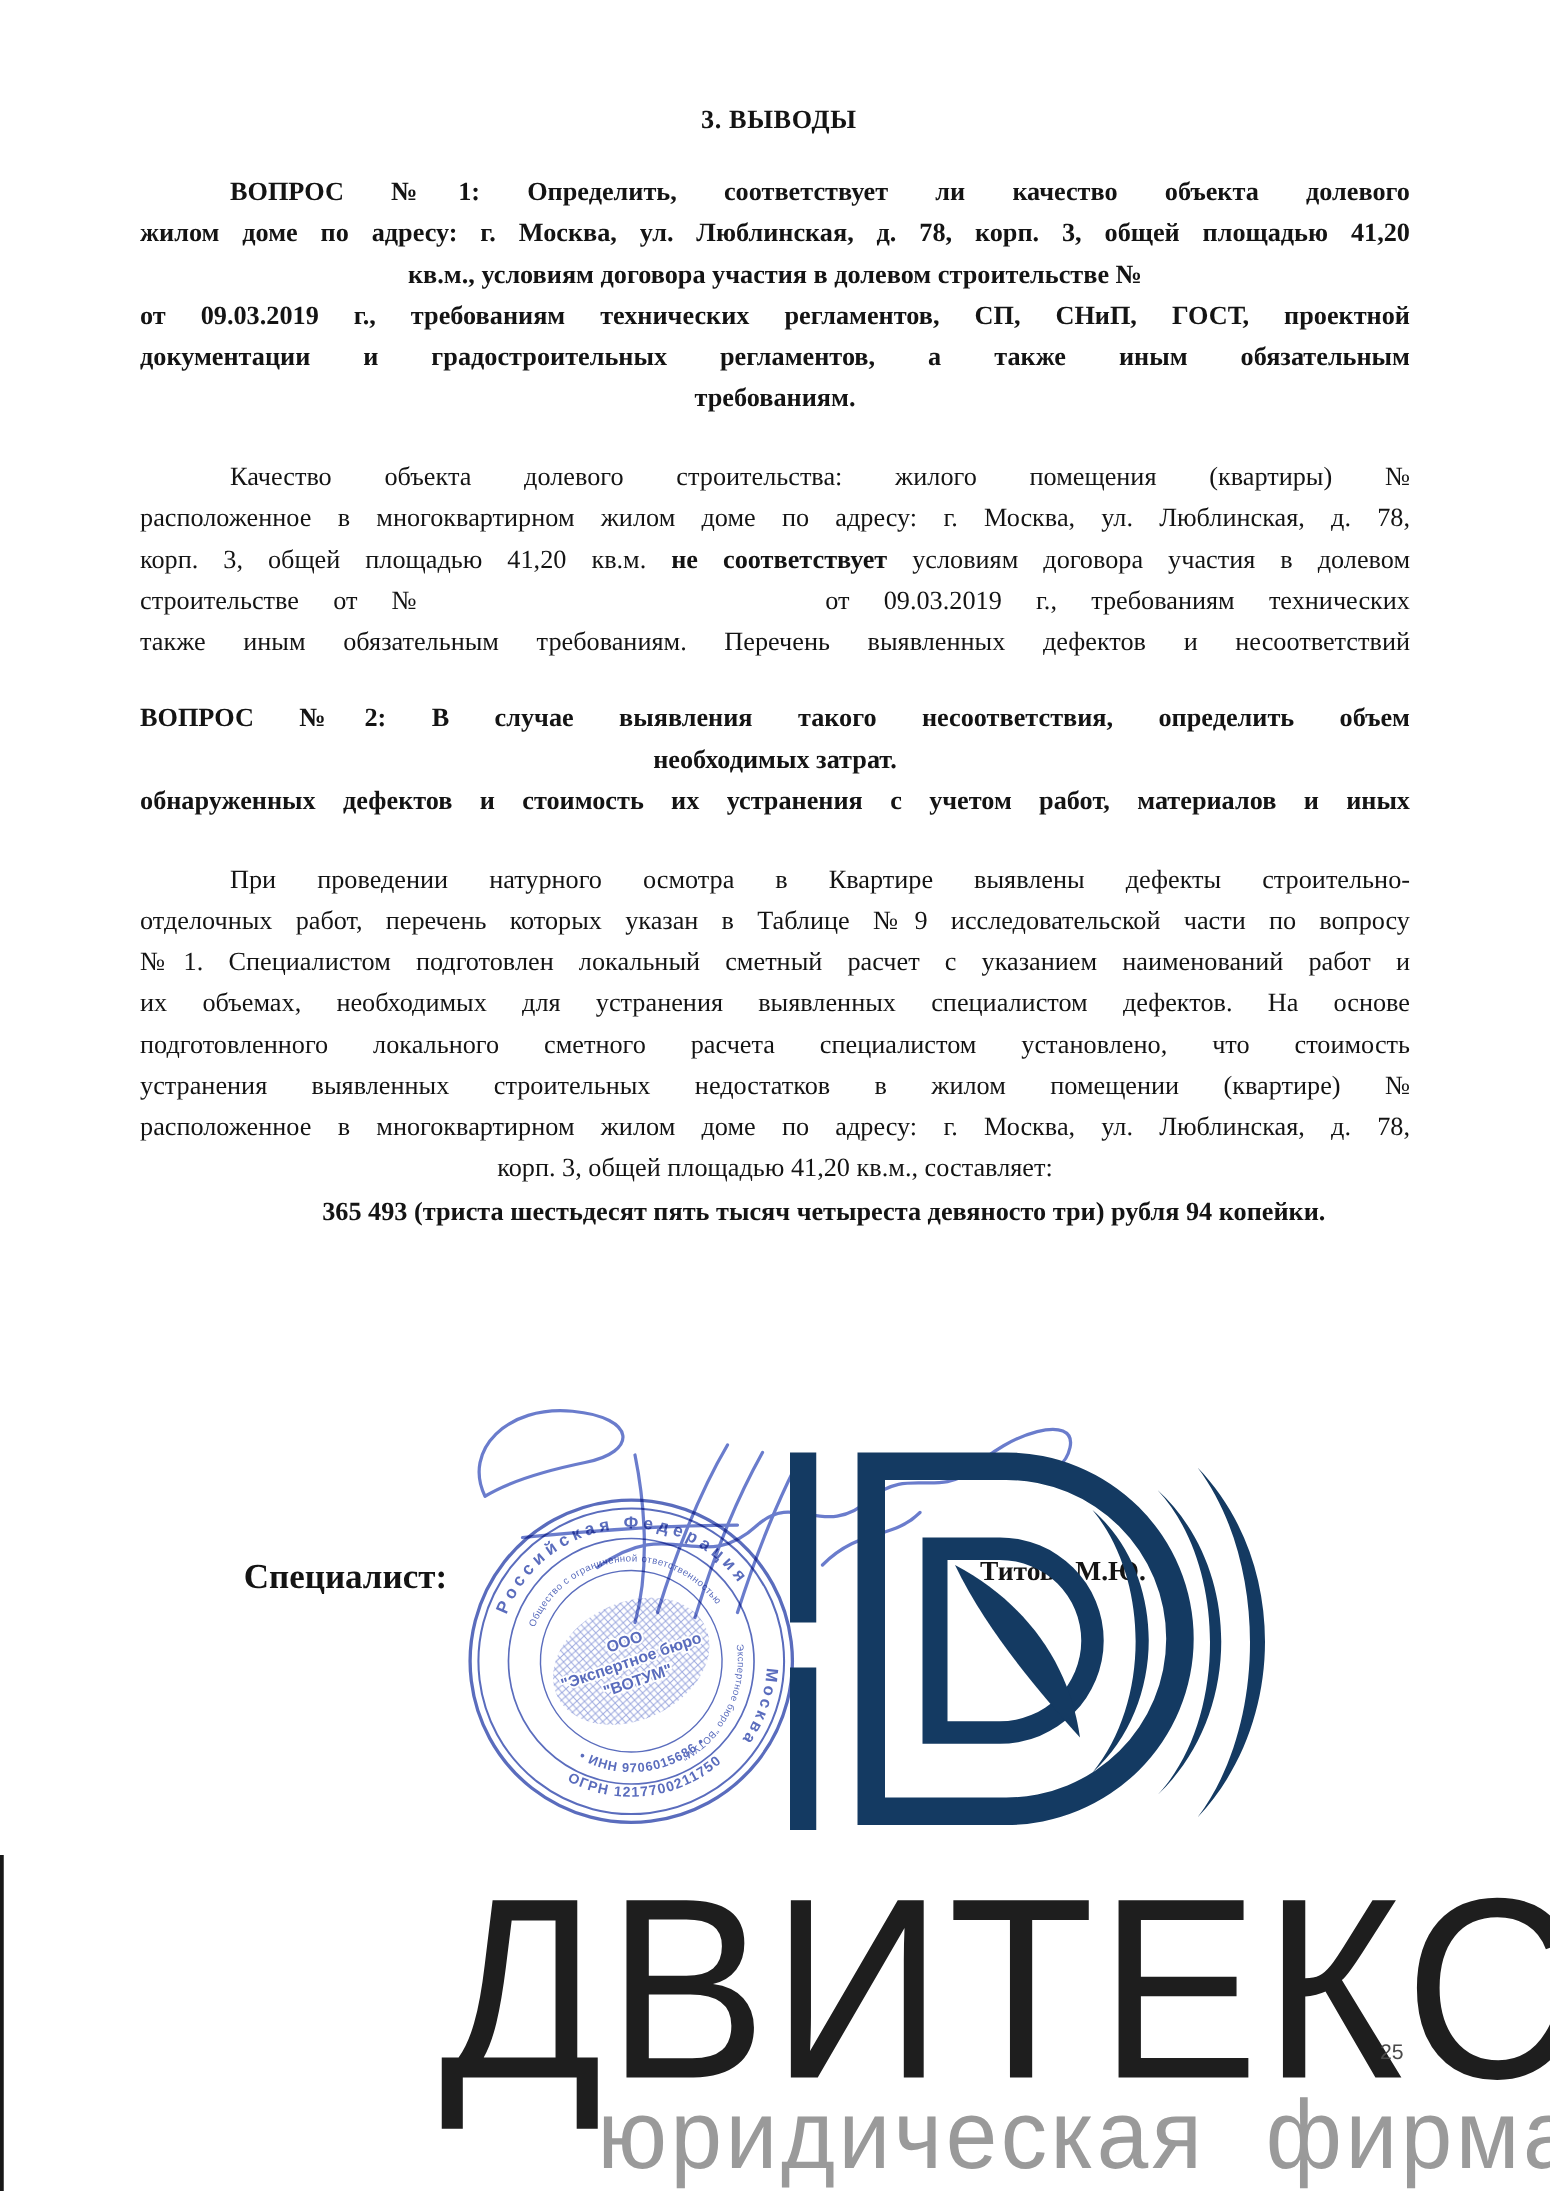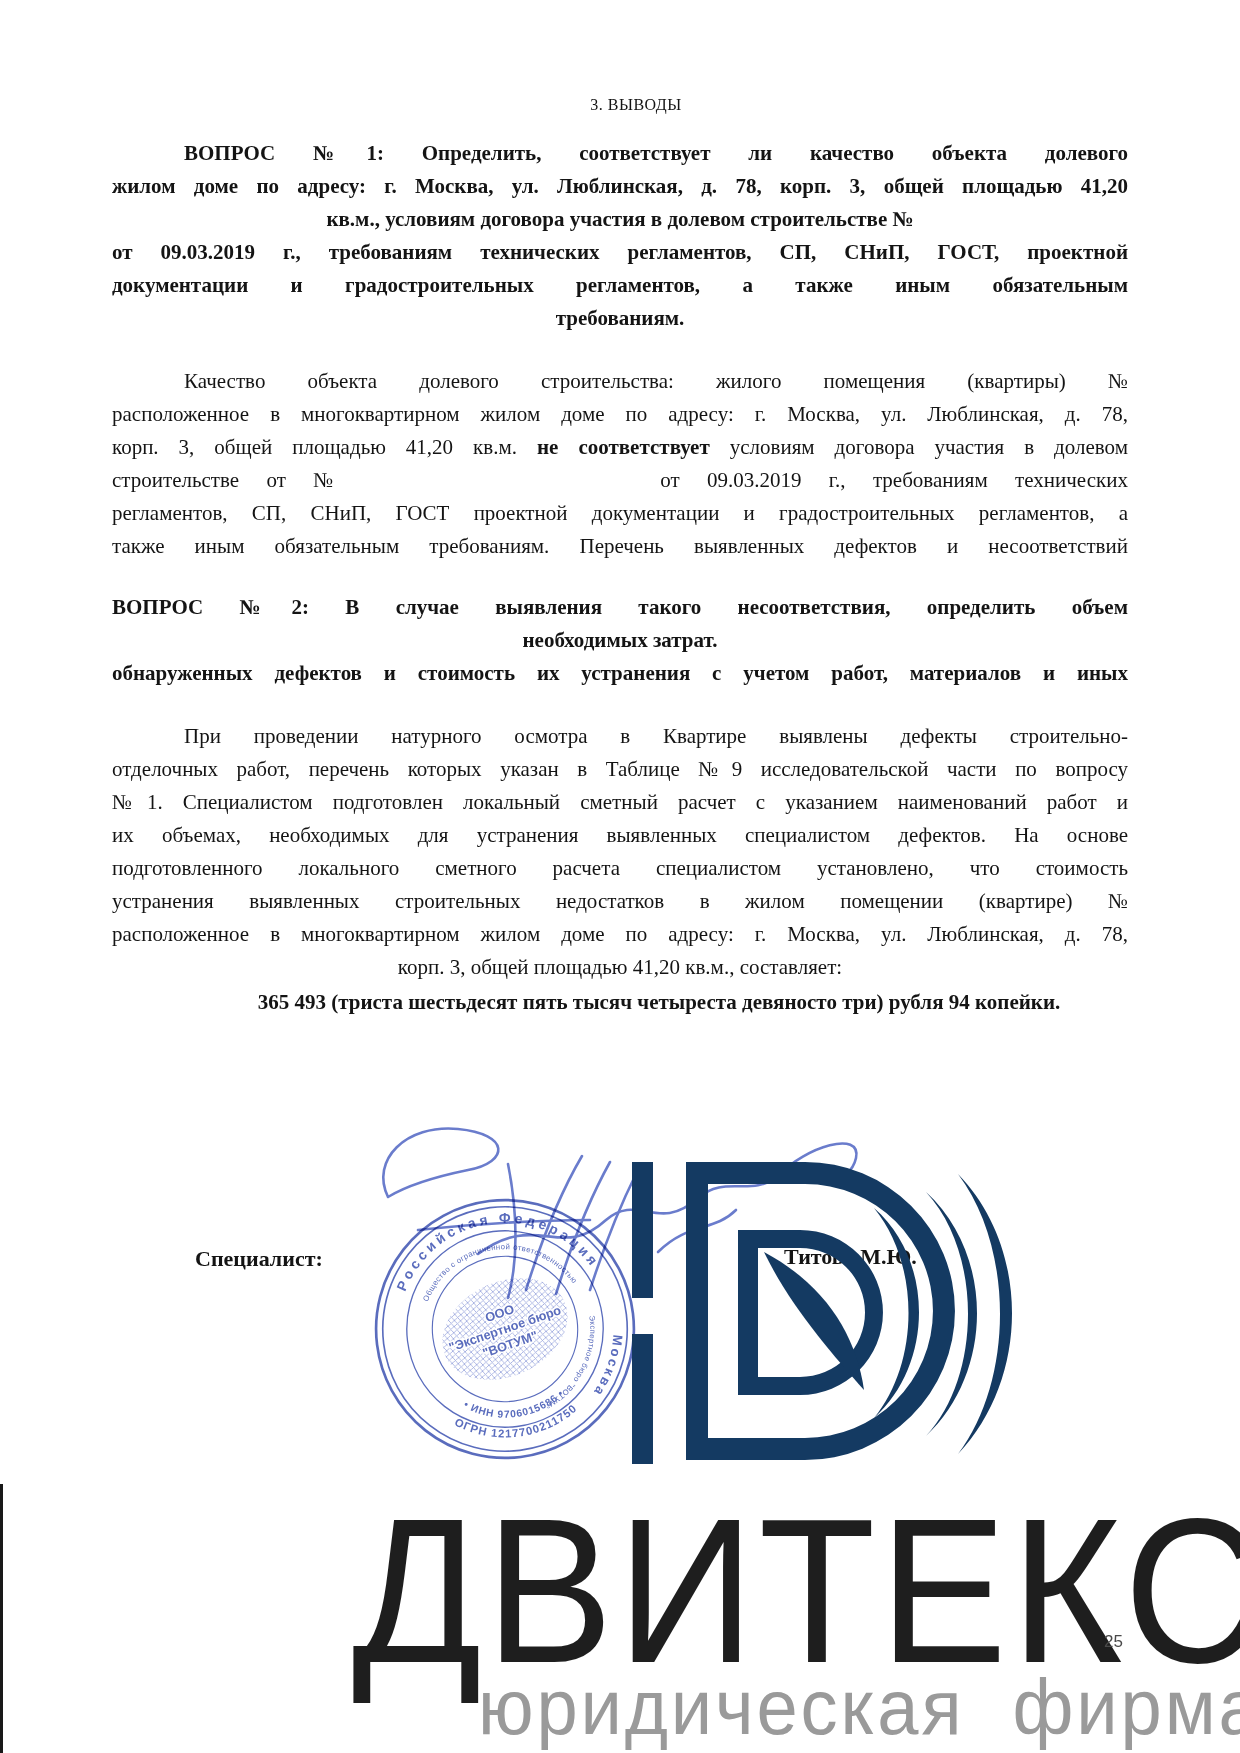--- a/index.html
+++ b/index.html
@@ -1,34 +1,34 @@
 <!DOCTYPE html>
 <html><head>
 <meta charset="utf-8">
 <style>
   html,body{margin:0;padding:0;background:#777;}
   .page{position:relative;width:1240px;height:1753px;background:#ffffff;overflow:hidden;
         font-family:"Liberation Serif","DejaVu Serif",serif;color:#141414;}
-  .title{position:absolute;top:80px;left:112px;width:1016px;margin:16px;text-align:center;
-         font-size:16px;font-weight:normal;letter-spacing:.5px;}
+  .title{position:absolute;top:80px;left:112px;width:1016px;margin:3px;text-align:center;
+         font-size:21px;font-weight:bold;letter-spacing:.5px;}
   #body-text{position:absolute;top:124px;left:112px;width:1016px;}
   .para{margin:0;}
   .para:nth-child(1){margin-top:13px;}
   .para:nth-child(2){margin-top:30px;}
   .para:nth-child(3){margin-top:28px;}
   .para:nth-child(4){margin-top:30px;}
   .para:nth-child(5){margin-top:2px;}
   .line{font-size:21px;line-height:33px;}
   .j{text-align:justify;text-align-last:justify;}
   .l{text-align:center;}
   .ind{padding-left:72px;}
   .bold .line{font-weight:bold;}
   .amount .line{padding-left:78px;font-weight:bold;}
   .gap{display:inline-block;height:1px;}
-  .sig-label{position:absolute;left:195px;top:1246px;font-size:22px;font-weight:bold;z-index:1;}
+  .sig-label{position:absolute;left:195px;top:1246px;font-size:28px;font-weight:bold;z-index:1;}
   .sig-name{position:absolute;left:784px;top:1244px;font-size:22px;font-weight:bold;z-index:1;}
   .stamp{position:absolute;left:372px;top:1196px;width:266px;height:266px;opacity:.93;z-index:2;
          mix-blend-mode:multiply;}
   .stamp text{font-family:"Liberation Sans",sans-serif;}
   .signature{position:absolute;left:358px;top:1102px;width:545px;height:218px;z-index:3;opacity:.92;
          mix-blend-mode:multiply;}
   .logo{position:absolute;left:628px;top:1150px;width:392px;height:325px;z-index:4;}
   .brand{position:absolute;left:352px;top:1488px;margin:0;font-family:"Liberation Sans","DejaVu Sans",sans-serif;
          font-size:206px;font-weight:normal;letter-spacing:4px;color:#1e1e1e;line-height:1;
          transform:scaleX(.93);transform-origin:left top;white-space:nowrap;z-index:0;}
@@ -53,21 +53,20 @@
         <div class="line l">кв.м., условиям договора участия в долевом строительстве №</div>
         <div class="line j">от 09.03.2019 г., требованиям технических регламентов, СП, СНиП, ГОСТ, проектной</div>
         <div class="line j">документации и градостроительных регламентов, а также иным обязательным</div>
         <div class="line l">требованиям.</div>
       </div>
       <div class="para">
         <div class="line j ind">Качество объекта долевого строительства: жилого помещения (квартиры) №</div>
         <div class="line j">расположенное в многоквартирном жилом доме по адресу: г. Москва, ул. Люблинская, д. 78,</div>
         <div class="line j">корп. 3, общей площадью 41,20 кв.м. <b>не соответствует</b> условиям договора участия в долевом</div>
         <div class="line j">строительстве от № <span class="gap" style="width:250px"></span> от 09.03.2019 г., требованиям технических</div>
-        <div class="line j">регламентов, СП, СНиП, ГОСТ проектной документации и градостроительных регламентов, а</div>
         <div class="line j">также иным обязательным требованиям. Перечень выявленных дефектов и несоответствий</div>
       </div>
       <div class="para bold">
         <div class="line j">ВОПРОС №2: В случае выявления такого несоответствия, определить объем</div>
         <div class="line l">необходимых затрат.</div>
         <div class="line j">обнаруженных дефектов и стоимость их устранения с учетом работ, материалов и иных</div>
       </div>
       <div class="para">
         <div class="line j ind">При проведении натурного осмотра в Квартире выявлены дефекты строительно-</div>
         <div class="line j">отделочных работ, перечень которых указан в Таблице №9 исследовательской части по вопросу</div>

